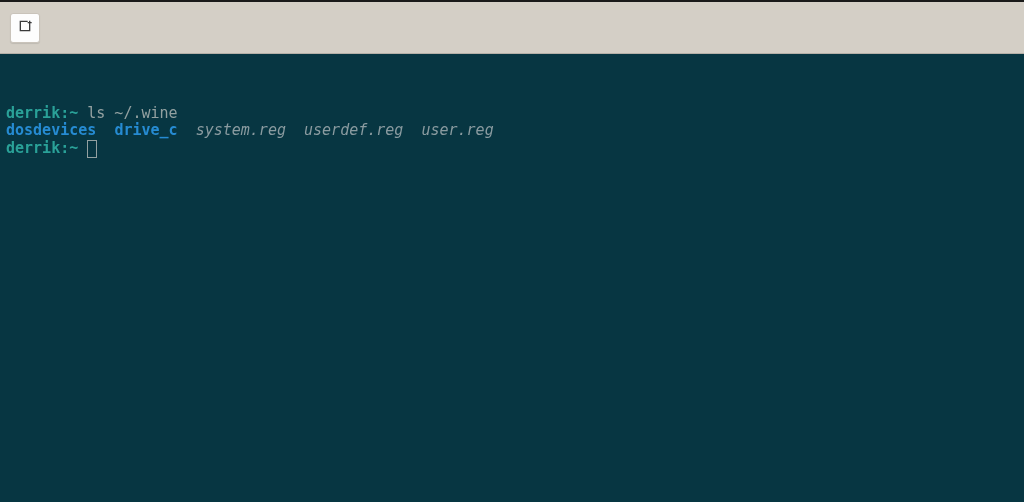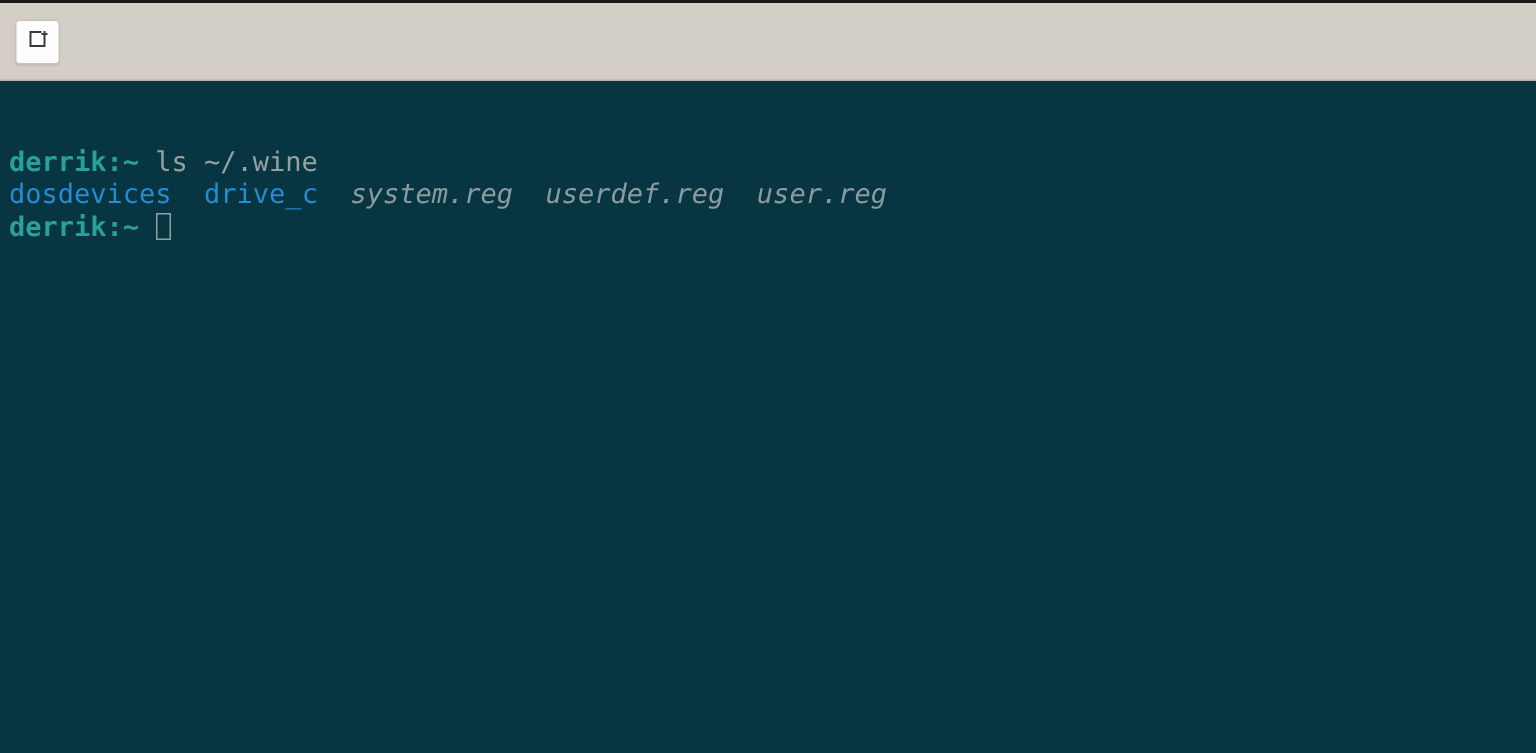--- a/index.html
+++ b/index.html
@@ -41,38 +41,38 @@
       box-shadow: 0 1px 1px rgba(0,0,0,0.1);
     }
     .tab-button svg {
       width: 16px;
       height: 16px;
       fill: #3a3a3a;
     }
     .terminal {
       flex: 1;
       background: #073642;
-      padding: 4px 6px;
-      font-size: 18px;
+      padding: 16px 6px;
+      font-size: 15px;
       line-height: 1.15;
       letter-spacing: 0;
       white-space: pre;
       color: #839496;
       overflow: hidden;
     }
     .prompt {
       color: #2aa198;
       font-weight: bold;
     }
     .cmd {
       color: #93a1a1;
     }
     .dir {
       color: #268bd2;
-      font-weight: normal;
+      font-weight: bold;
     }
     .file {
       color: #8a9ba0;
       font-style: italic;
     }
     .cursor {
       display: inline-block;
       width: 10px;
       height: 18px;
       border: 1.5px solid #93a1a1;

